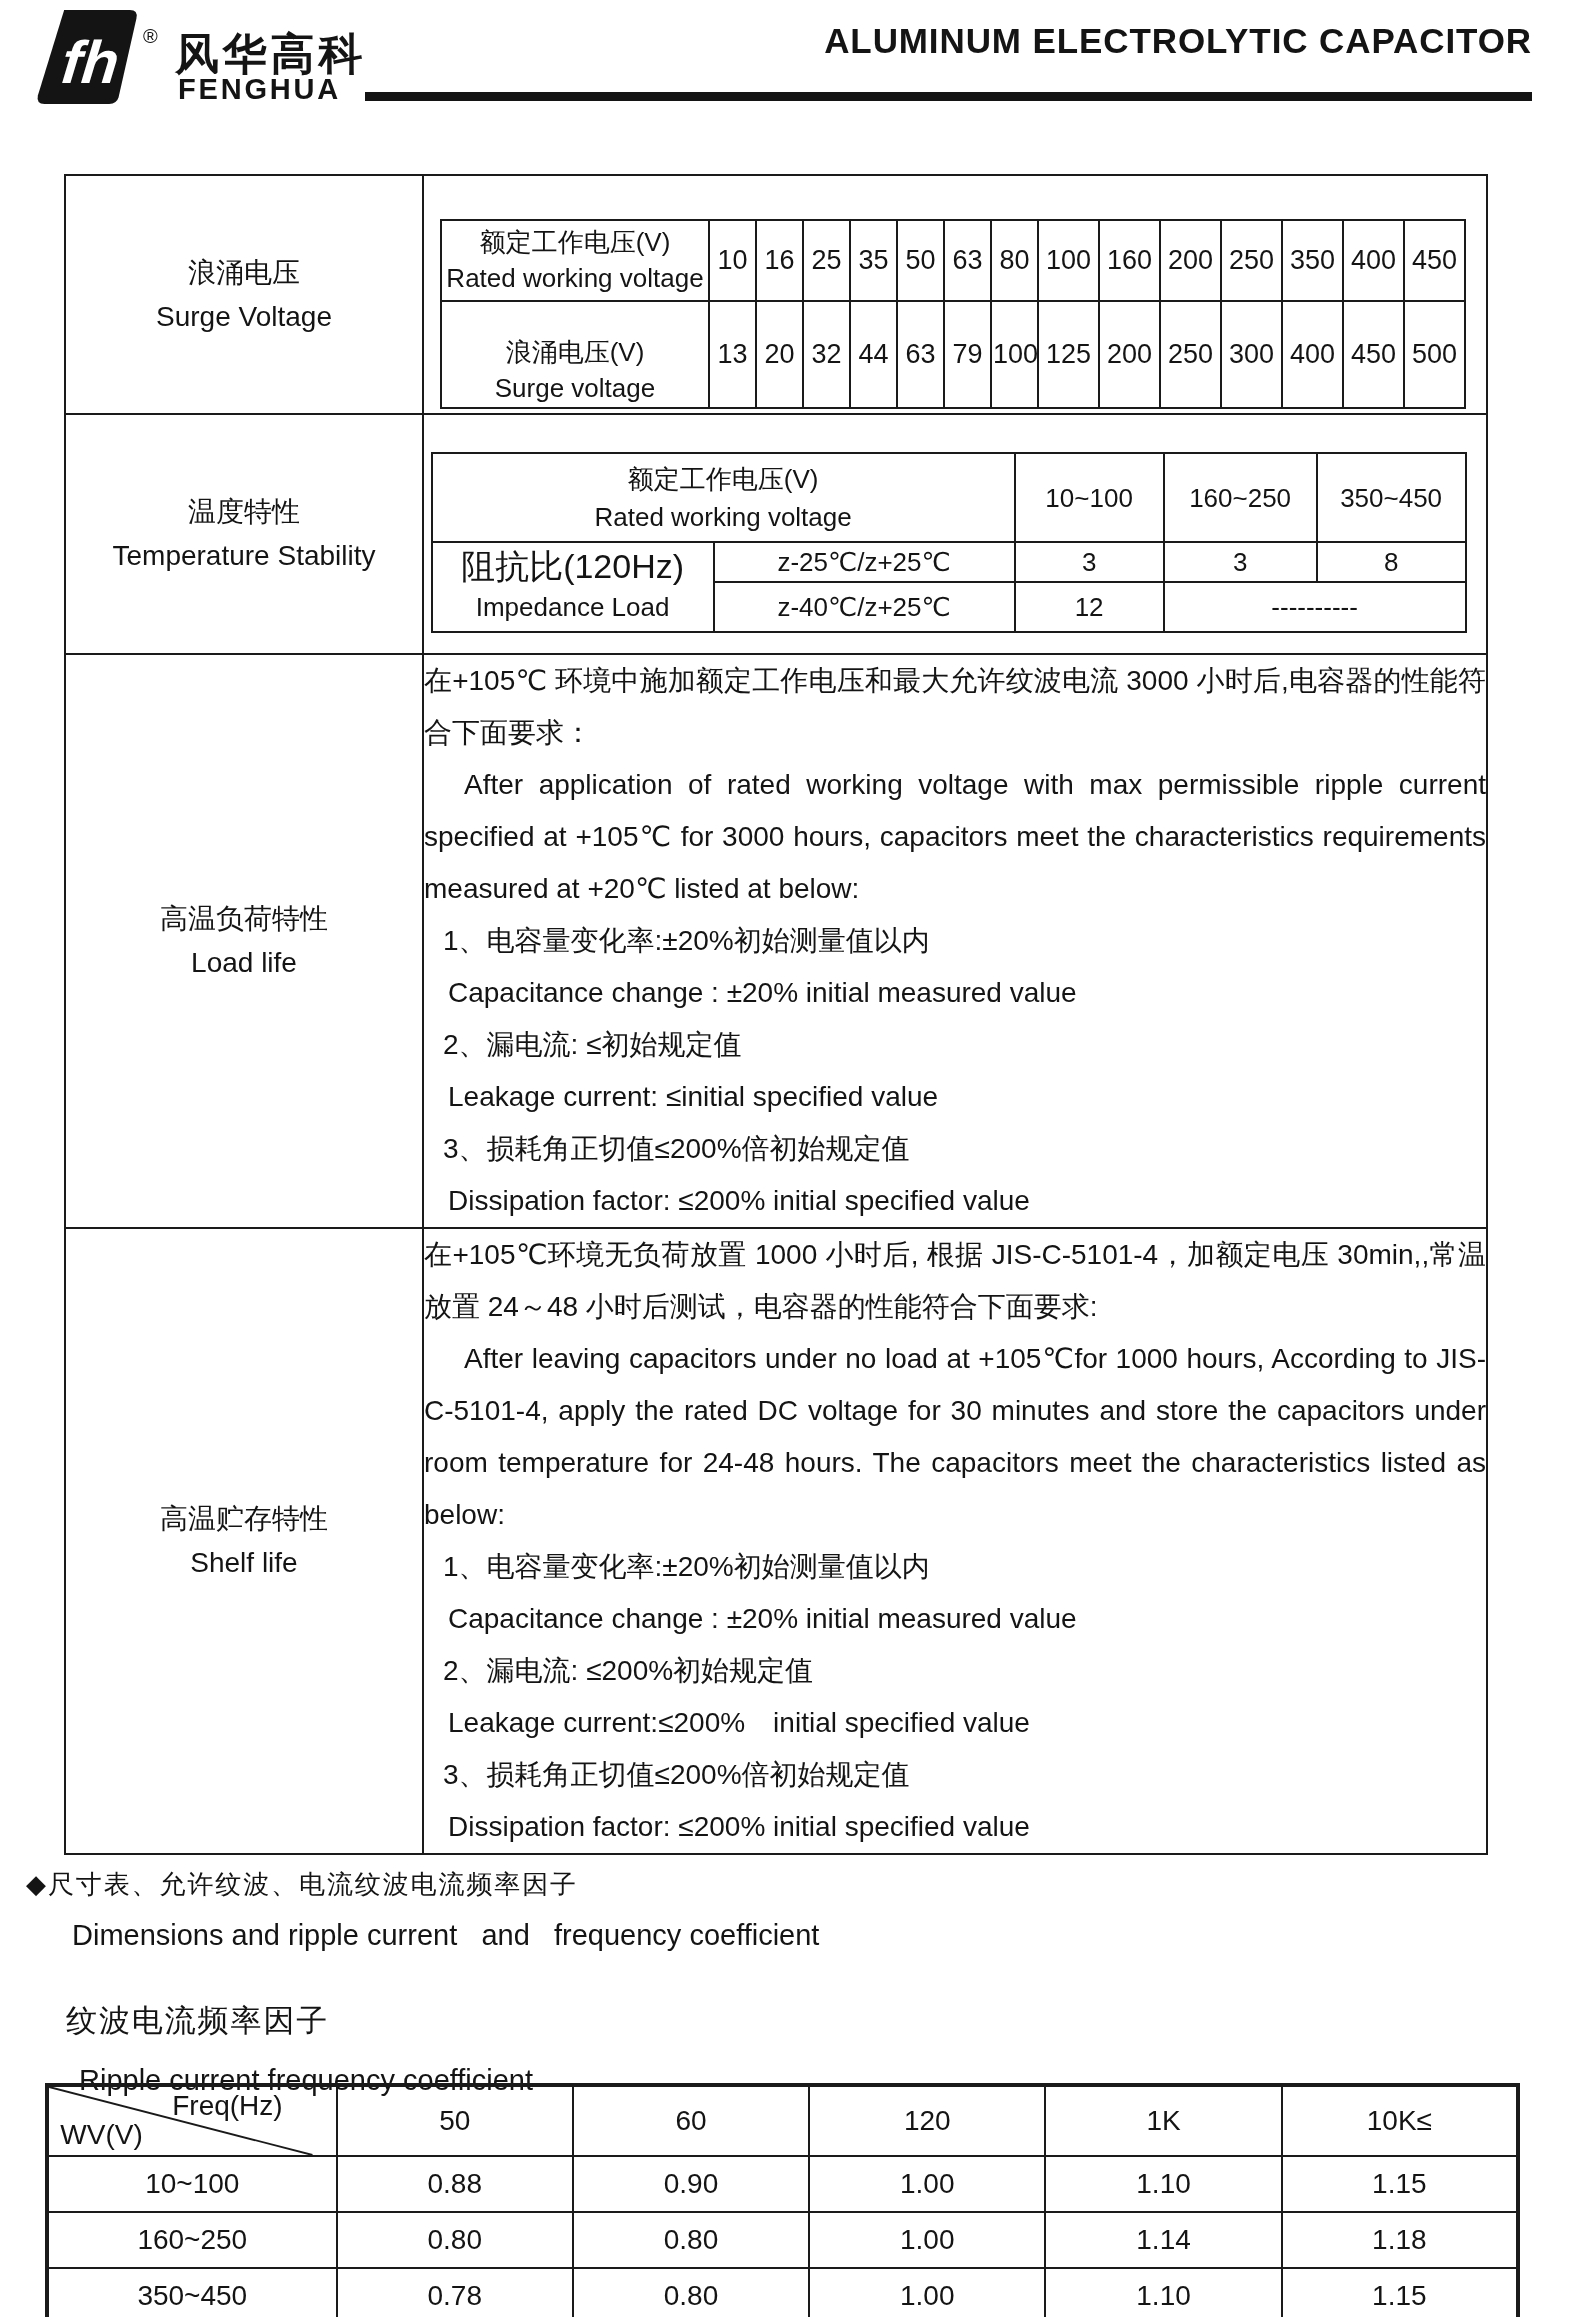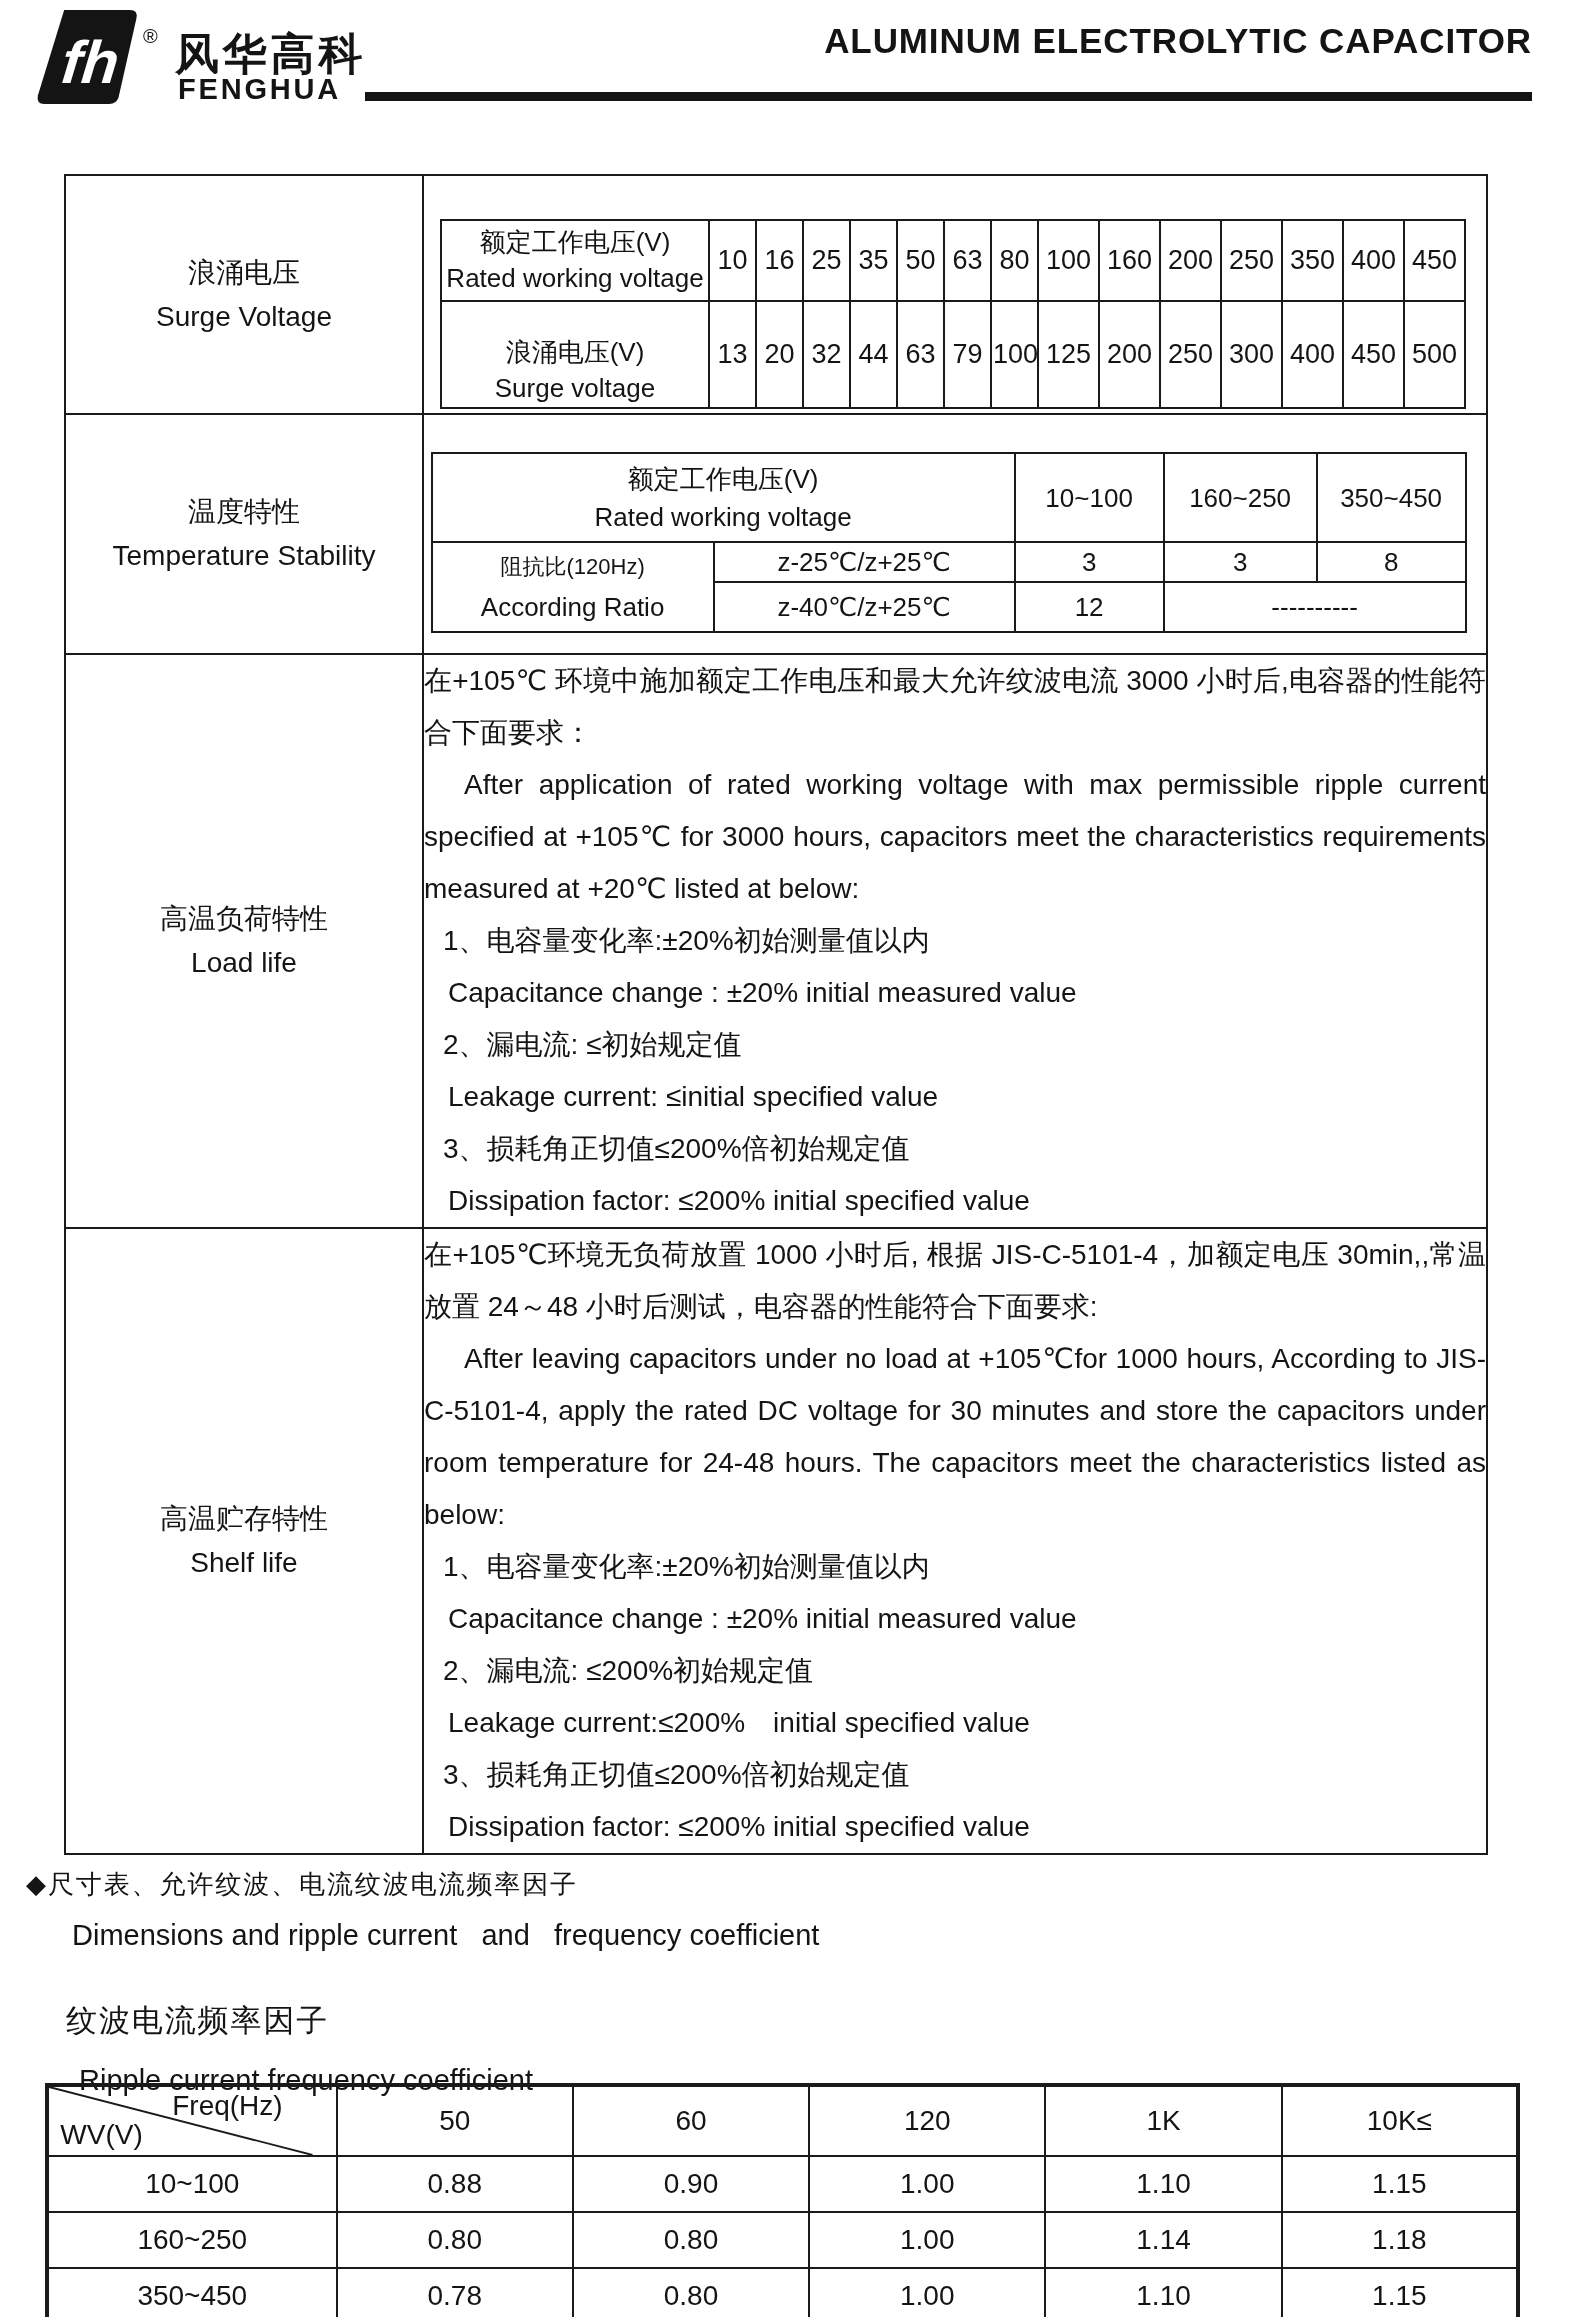--- a/index.html
+++ b/index.html
@@ -175,22 +175,22 @@
           <td class="r-hd" colspan="2">
             <span class="lbl-line" style="font-size:26px;line-height:38px;">额定工作电压(V)</span>
             <span class="lbl-line" style="font-size:26px;line-height:38px;">Rated working voltage</span>
           </td>
           <td>10~100</td>
           <td>160~250</td>
           <td>350~450</td>
         </tr>
         <tr>
           <td class="r-sm" rowspan="2">
-            <span class="lbl-line" style="font-size:22px;line-height:41px;">阻抗比(120Hz)</span>
-            <span class="lbl-line" style="font-size:26px;line-height:41px;">According Ratio</span>
+            <span class="lbl-line" style="font-size:34px;line-height:41px;">阻抗比(120Hz)</span>
+            <span class="lbl-line" style="font-size:26px;line-height:41px;">Impedance Load</span>
           </td>
           <td>z-25℃/z+25℃</td>
           <td>3</td>
           <td>3</td>
           <td>8</td>
         </tr>
         <tr>
           <td class="r-sm">z-40℃/z+25℃</td>
           <td>12</td>
           <td colspan="2">----------</td>

